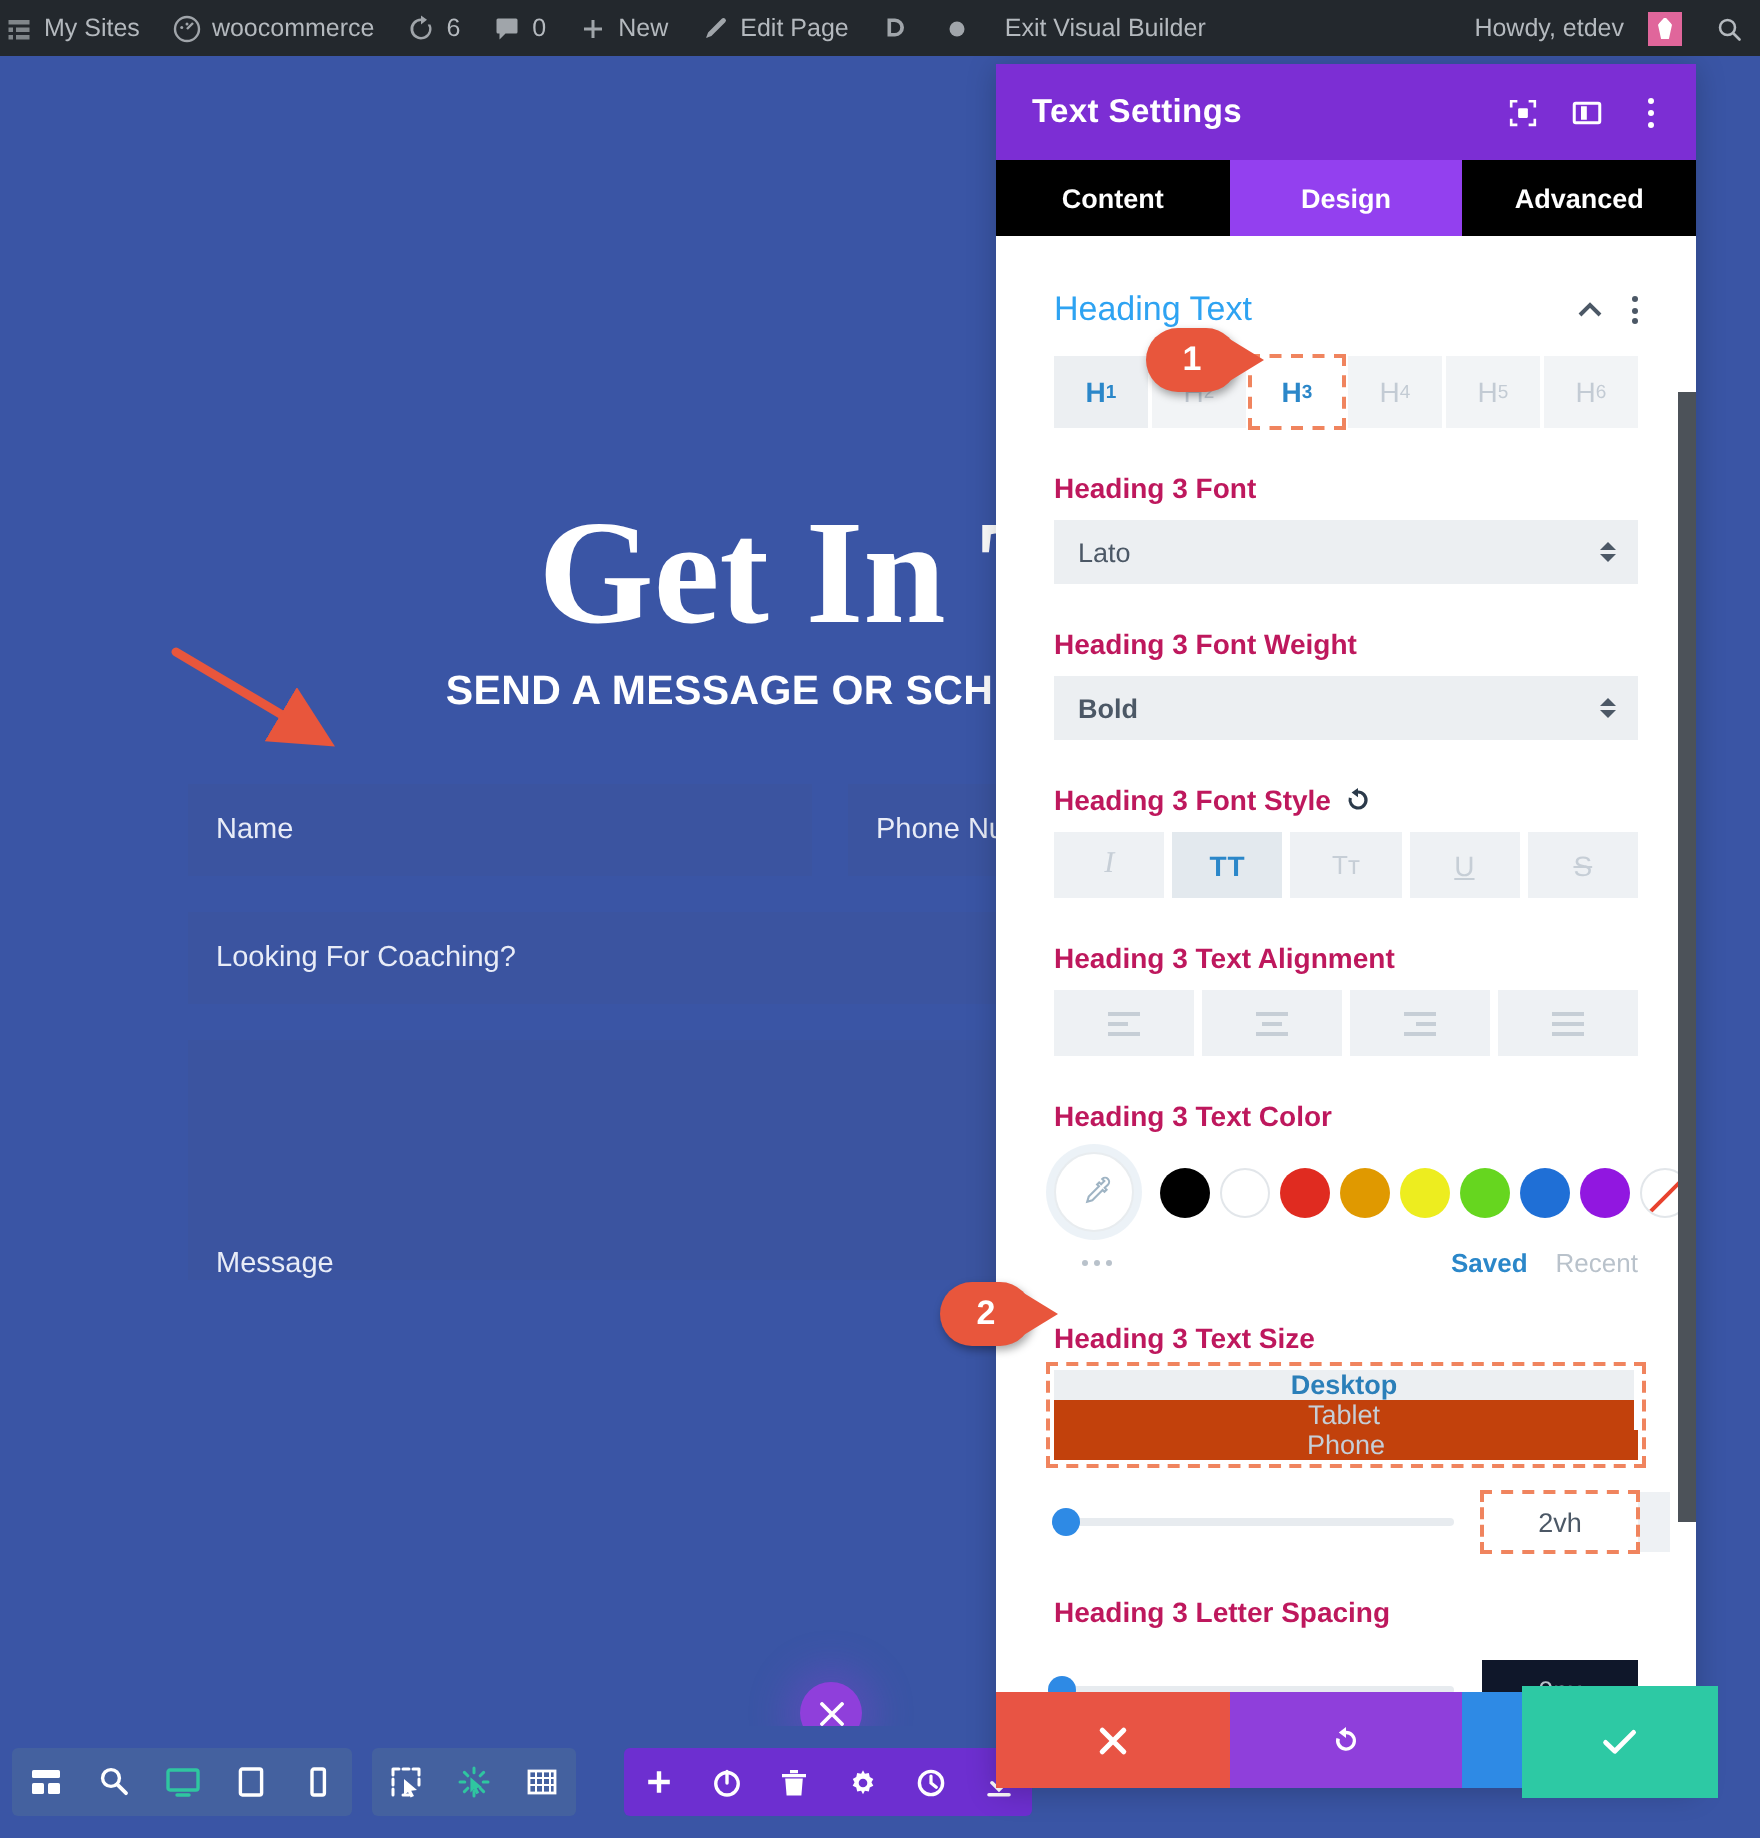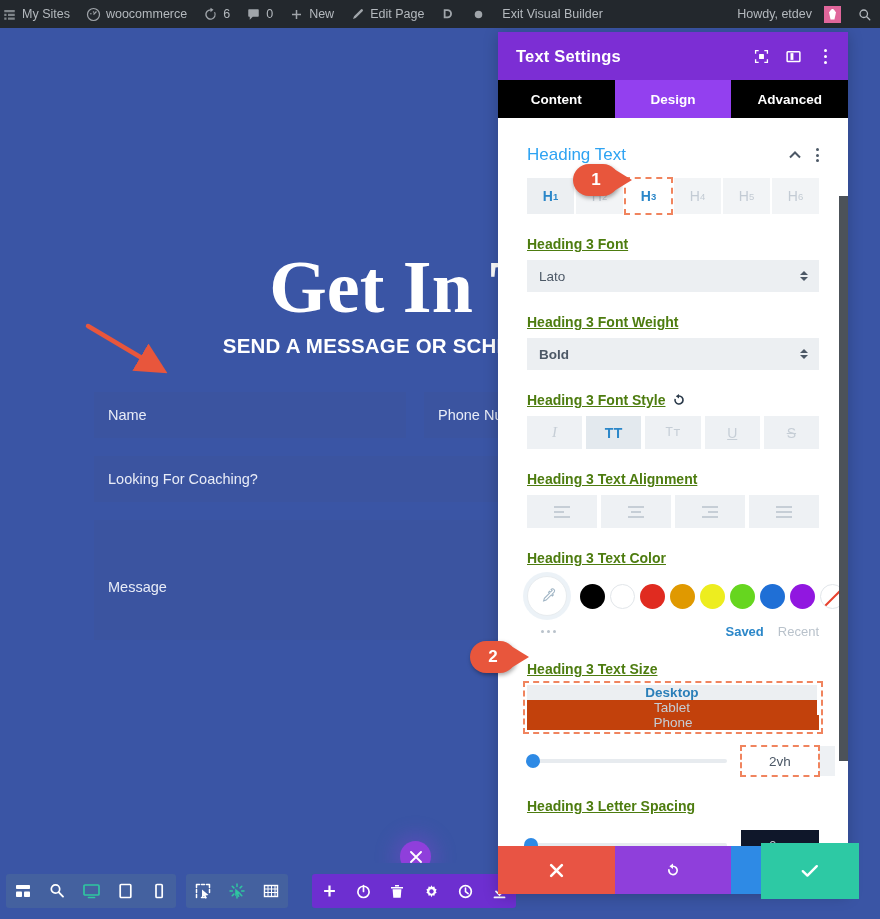--- a/index.html
+++ b/index.html
@@ -76,21 +76,21 @@
   .field {
     background: #3b54a0;
     border: none;
     height: 46px;
     display: flex; align-items: center;
     padding-left: 14px;
     color: #e8ecf7; font-size: 14.5px;
     flex: 1 1 auto;
   }
   .field.half { width: 312px; flex: 0 0 312px; }
-  .field.tall { height: 120px; align-items: center; padding-top: 14px; }
+  .field.tall { height: 120px; align-items: flex-end; padding-top: 14px; }
   .field-message { height: 122px; }
 
   
   .canvas-arrow { position: absolute; left: 80px; top: 290px; pointer-events: none; }
 
   
   .fab-close {
     position: absolute; left: 400px; top: 813px;
     width: 31px; height: 31px; border-radius: 50%;
     background: #8f3fdb;
@@ -201,23 +201,23 @@
   .htab sub { font-size: 9.5px; }
   .htab.on { color: #2b87c9; font-weight: bold; background: #eceff2; }
   .htab.highlight {
     background: #fff;
     outline: 2px dashed #f0845e;
     outline-offset: -1px;
     position: relative; z-index: 2;
   }
 
   .lbl {
-    font-size: 14px; color: #4d7c0f; font-weight: bold;
+    font-size: 14px; color: #be185d; font-weight: bold;
     margin: 22px 0 8px 0;
-    display: flex; align-items: center; gap: 7px; text-decoration: underline;
+    display: flex; align-items: center; gap: 7px;
   }
   .lbl .reset { width: 14px; height: 14px; }
   .lbl .reset svg { display: block; fill: #2b3a4a; }
 
   .sel {
     height: 32px; background: #eceff2;
     display: flex; align-items: center;
     padding: 0 12px;
     font-size: 13.5px; color: #4c5866;
     position: relative;
@@ -235,21 +235,21 @@
   .sbtn {
     flex: 1 1 0; height: 33px; background: #eef1f4;
     display: flex; align-items: center; justify-content: center;
     color: #c6ced6; font-size: 14px;
   }
   .sbtn.on { color: #2b87c9; font-weight: bold; background: #e3e9ee; }
   .sbtn.ital { font-style: italic; font-family: "Liberation Serif", serif; font-size: 15px; }
   .sbtn.under { text-decoration: underline; }
   .sbtn.strike { text-decoration: line-through; }
   .sbtn.tt { letter-spacing: 0.5px; }
-  .sbtn.smallcaps { font-size: 13px; font-family: Liberation Mono, monospace; }
+  .sbtn.smallcaps { font-size: 13px; }
   .align-ico { width: 16px; height: 12px; display: block; }
   .align-ico span { display: block; height: 2px; background: #c6ced6; margin-bottom: 3px; }
 
   
   .colorrow { display: flex; align-items: center; gap: 5px; margin-top: 10px; }
   .sw { width: 25px; height: 25px; border-radius: 50%; flex: 0 0 auto; }
   .sw.white { background: #fff; border: 1px solid #e2e6ea; }
   .picker {
     width: 40px; height: 40px; border-radius: 50%;
     background: #fff;

